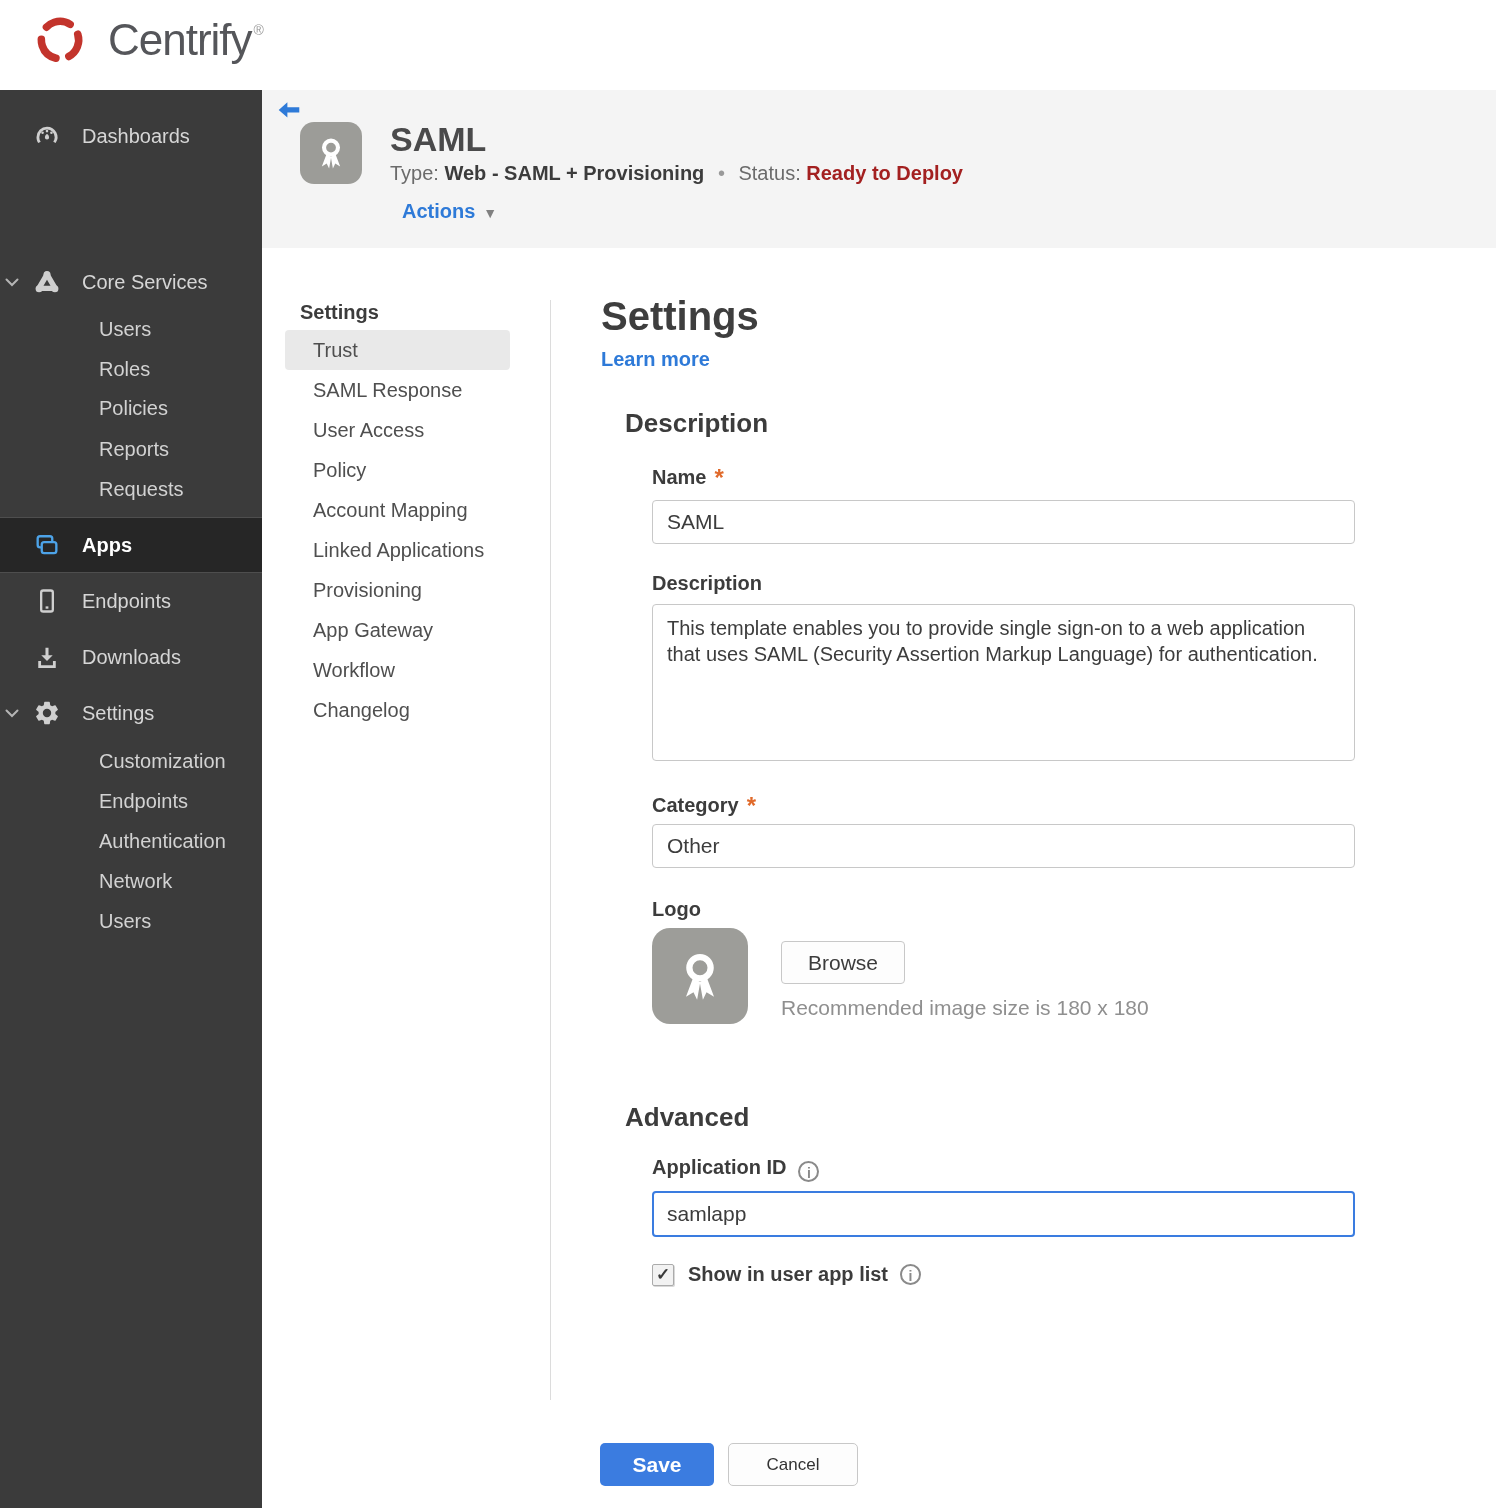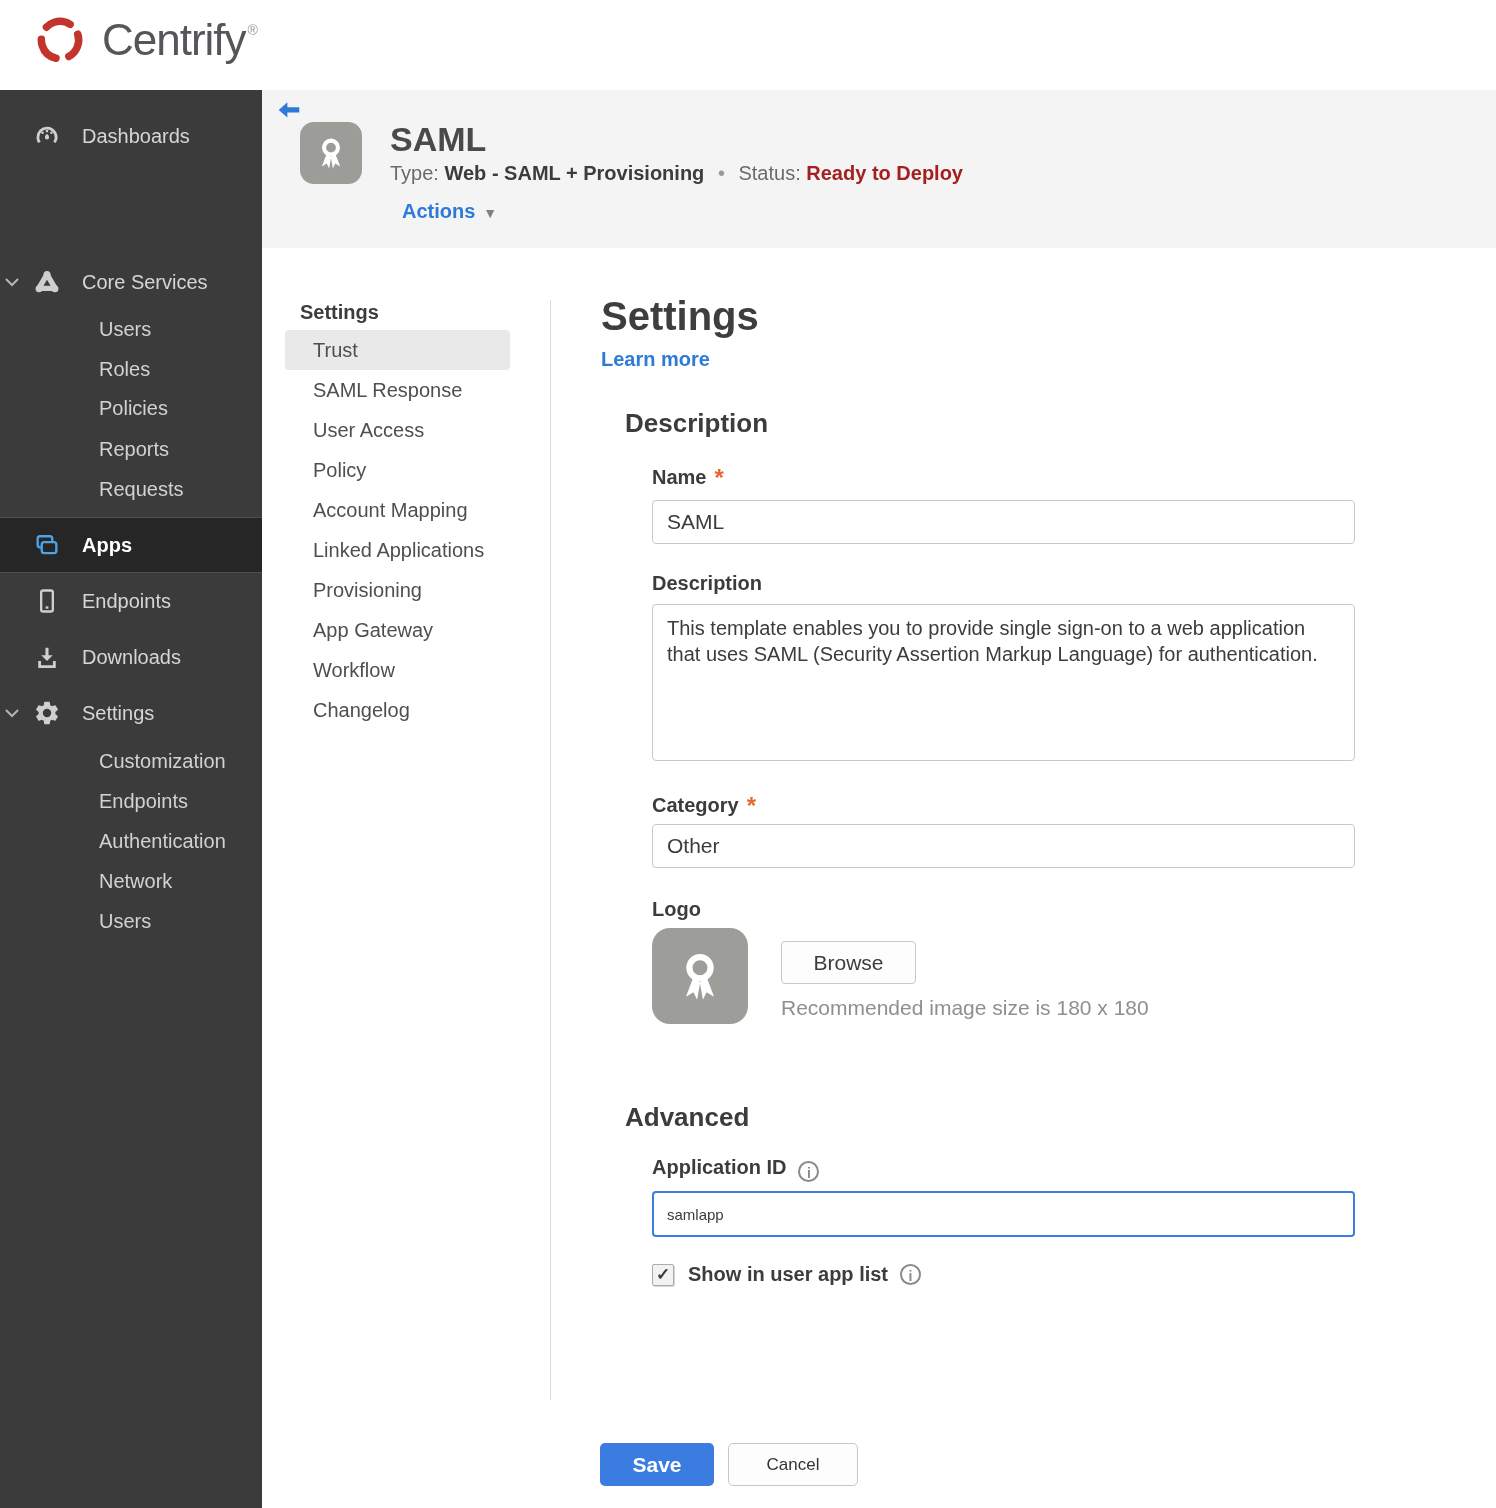--- a/index.html
+++ b/index.html
@@ -7,21 +7,21 @@
   body {
     font-family:"Liberation Sans", sans-serif;
     width:1496px; height:1508px;
     position:relative; overflow:hidden;
     color:#3e3e3e;
   }
   
   .topbar { position:absolute; left:0; top:0; width:1496px; height:90px; background:#fff; }
   .brand { position:absolute; left:32px; top:12px; display:flex; align-items:center; }
   .brand-mark { width:56px; height:56px; margin-right:14px; }
-  .brand-name { font-size:44px; color:#55565a; letter-spacing:-1px; }
+  .brand-name { font-size:44px; color:#55565a; letter-spacing:-1px;margin-left:6px; }
   .brand-reg { font-size:14px; color:#9a9a9a; vertical-align:20px; margin-left:2px; }
 
   
   .sidebar { position:absolute; left:0; top:90px; width:262px; height:1418px; background:#3b3b3b; }
   .sb-row { position:absolute; left:0; width:262px; height:44px; display:flex; align-items:center; cursor:pointer; }
   .sb-row .sb-chev { position:absolute; left:5px; width:18px; display:flex; align-items:center; }
   .sb-row .sb-ico { position:absolute; left:32px; width:30px; height:30px; display:flex; align-items:center; justify-content:center; }
   .sb-row .sb-label { position:absolute; left:82px; font-size:20px; color:#d6d6d6; }
   .sb-child { position:absolute; left:0; width:262px; height:40px; display:flex; align-items:center; cursor:pointer; }
   .sb-child .sb-label { position:absolute; left:99px; font-size:20px; color:#d2d2d2; }
@@ -59,34 +59,34 @@
     font-family:"Liberation Sans", sans-serif; font-size:21px; color:#3c3c3c; background:#fff; outline:none;
   }
   .txt-area {
     position:absolute; left:652px; top:604px; width:703px; height:157px;
     border:1px solid #c8c8c8; border-radius:4px; padding:10px 14px;
     font-family:"Liberation Sans", sans-serif; font-size:20px; line-height:26px; color:#3c3c3c;
     resize:none; outline:none;
   }
   .logo-box { position:absolute; left:652px; top:928px; width:96px; height:96px; background:#9d9d99; border-radius:18px; display:flex; align-items:center; justify-content:center; }
   .browse-btn {
-    position:absolute; left:781px; top:941px; width:135px; height:43px;
+    position:absolute; left:781px; top:941px; width:124px; height:43px;
     background:#fdfdfd; border:1px solid #c8c8c8; border-radius:4px;
     font-family:"Liberation Sans", sans-serif; font-size:21px; color:#3c3c3c; cursor:pointer;
   }
   .logo-hint { position:absolute; left:781px; top:996px; font-size:21px; color:#8f8f8f; }
   .info-ico {
     display:inline-block; width:21px; height:21px; border:2px solid #8a8a8a; border-radius:50%;
     font-size:14px; font-weight:bold; color:#8a8a8a; text-align:center; line-height:20px;
     margin-left:12px; vertical-align:-4px; font-style:normal;
   }
   .appid-input {
     position:absolute; left:652px; top:1191px; width:703px; height:46px;
     border:2px solid #3a7ce0; border-radius:4px; padding:16px 13px;
-    font-family:"Liberation Sans", sans-serif; font-size:15px; color:#3c3c3c; outline:none;
+    font-family:"Liberation Sans", sans-serif; font-size:21px; color:#3c3c3c; outline:none;
   }
   .chk-row { position:absolute; left:652px; top:1263px; display:flex; align-items:center; cursor:pointer; }
   .chk-box {
     width:22px; height:22px; background:#f2f2f2; border:1px solid #ababab; border-radius:2px;
     box-shadow:1px 1px 0 #d8d8d8; display:flex; align-items:center; justify-content:center;
     font-size:17px; color:#3a3a3a; font-weight:bold;
   }
   .chk-label { font-size:20px; font-weight:bold; color:#3c3c3c; margin-left:14px; }
   .save-btn {
     position:absolute; left:600px; top:1443px; width:114px; height:43px;

